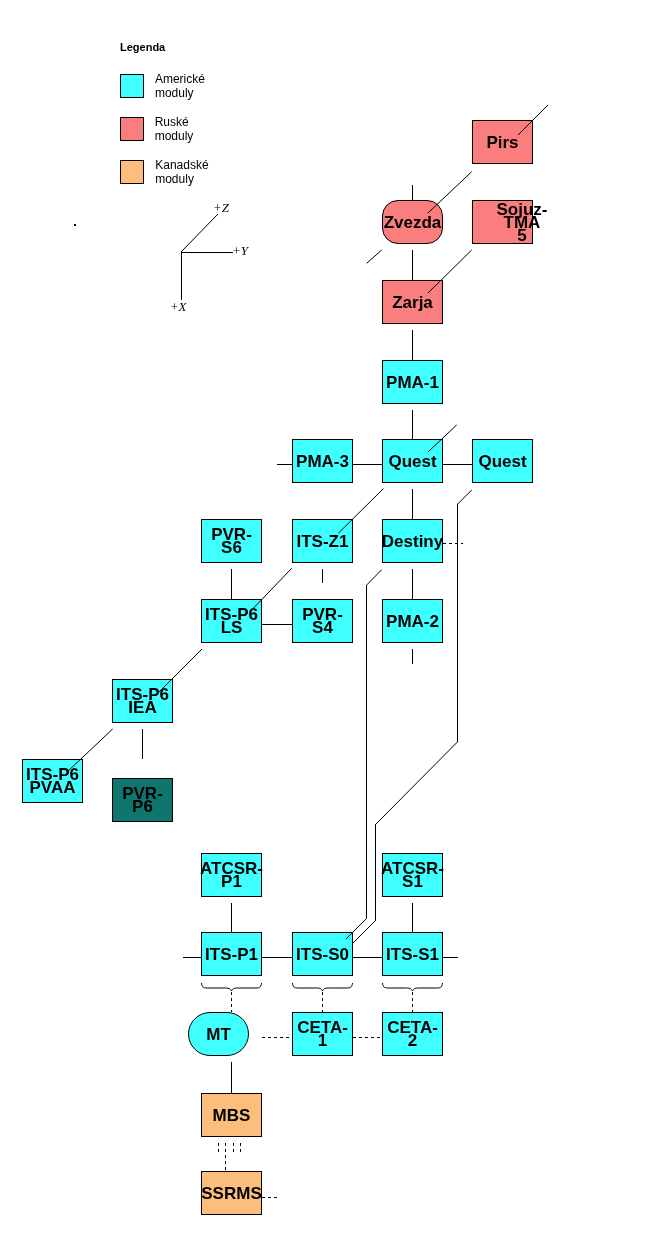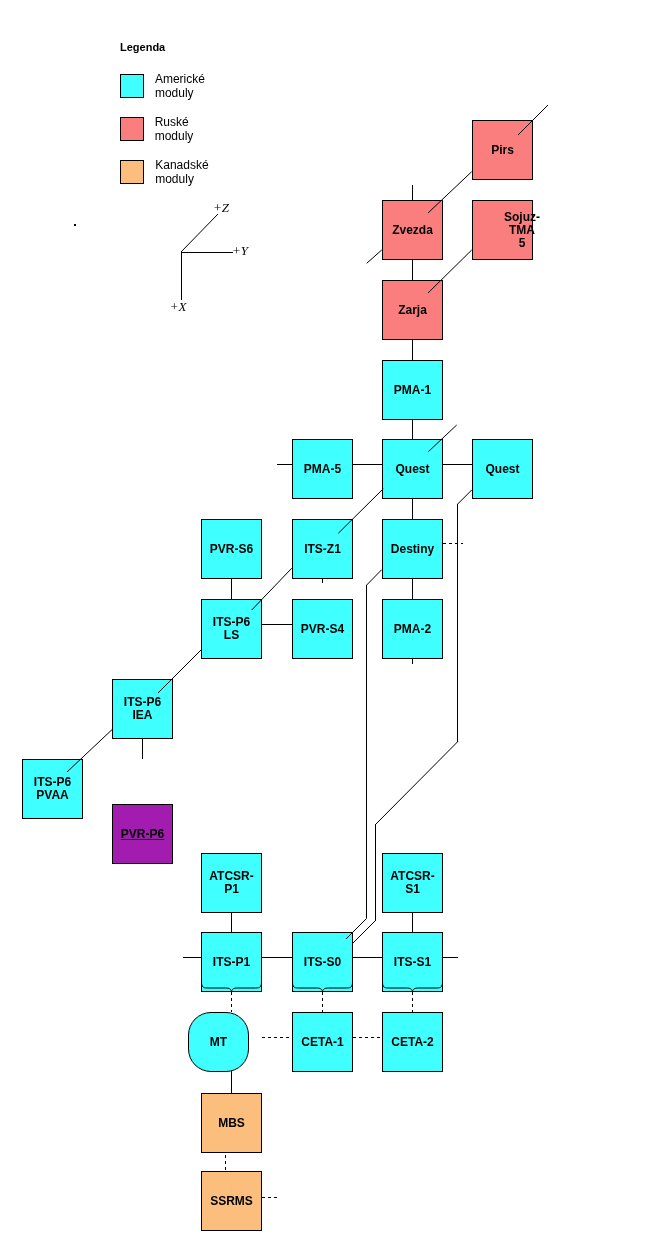--- a/index.html
+++ b/index.html
@@ -1,22 +1,22 @@
 <!DOCTYPE html>
 <html><head>
 <meta charset="utf-8">
 <style>
   html,body{margin:0;padding:0;background:#fff;}
   #canvas{position:relative;width:655px;height:1250px;background:#fff;overflow:hidden;
           font-family:"Liberation Sans",sans-serif;}
   svg.layer{position:absolute;left:0;top:0;}
   #boxes{position:absolute;left:0;top:0;width:655px;height:1250px;}
-  .box{position:absolute;width:61px;height:60px;border:1px solid #000;box-sizing:border-box;
+  .box{position:absolute;width:61px;height:44px;border:1px solid #000;box-sizing:border-box;
        display:flex;align-items:center;justify-content:center;text-align:center;
-       font-weight:bold;font-size:12px;line-height:13px;white-space:pre-line;color:#000;}
+       font-weight:bold;font-size:17px;line-height:13px;white-space:pre-line;color:#000;}
   #legend{position:absolute;left:0;top:0;}
   .legend-title{position:absolute;left:120px;top:41px;font-weight:bold;font-size:11px;color:#000;}
   .legend-row{position:absolute;left:120px;display:flex;align-items:center;}
   .legend-row.r0{top:72px;} .legend-row.r1{top:115px;} .legend-row.r2{top:158px;}
   .swatch{display:inline-block;width:35px;height:24px;border:1px solid #000;box-sizing:border-box;}
   .legend-label{margin-left:11px;font-size:12px;color:#000;}
   .axis-label{position:absolute;transform:translate(-50%,-50%);
               font:italic 13px "Liberation Serif",serif;color:#000;}
   #axis-label-z{left:221px;top:208px;} #axis-label-y{left:240px;top:251px;}
   #axis-label-x{left:178px;top:307px;}
@@ -64,40 +64,40 @@
       <line x1="240.7" y1="1143" x2="240.7" y2="1152.5" stroke="#000000" stroke-width="1" stroke-dasharray="3 3" shape-rendering="crispEdges"></line>
       <line x1="225.7" y1="1143" x2="225.7" y2="1171" stroke="#000000" stroke-width="1" stroke-dasharray="3 3" shape-rendering="crispEdges"></line>
       <line x1="262" y1="1197" x2="278" y2="1197" stroke="#000000" stroke-width="1" stroke-dasharray="3 3" shape-rendering="crispEdges"></line>
       <line x1="181" y1="252" x2="218" y2="214" stroke="#000000" stroke-width="1"></line>
       <line x1="181" y1="252" x2="233" y2="252" stroke="#000000" stroke-width="1" shape-rendering="crispEdges"></line>
       <line x1="181" y1="252" x2="181" y2="300" stroke="#000000" stroke-width="1" shape-rendering="crispEdges"></line>
     </svg>
 
   <div id="boxes">
       <div class="box" style="left: 472px; top: 120px; background: rgb(250, 126, 126);">Pirs</div>
-      <div class="box" style="left: 382px; top: 200px; background: rgb(250, 126, 126);">Zvezda</div>
+      <div class="box" style="left: 382px; top: 200px; background: rgb(250, 126, 126); border-radius: 16px;">Zvezda</div>
       <div class="box" style="left: 472px; top: 200px; background: rgb(250, 126, 126); padding-left: 39px;">Sojuz-TMA
 5</div>
       <div class="box" style="left: 382px; top: 280px; background: rgb(250, 126, 126);">Zarja</div>
       <div class="box" style="left: 382px; top: 360px; background: rgb(64, 255, 255);">PMA-1</div>
-      <div class="box" style="left: 292px; top: 439px; background: rgb(64, 255, 255);">PMA-5</div>
+      <div class="box" style="left: 292px; top: 439px; background: rgb(64, 255, 255);">PMA-3</div>
       <div class="box" style="left: 382px; top: 439px; background: rgb(64, 255, 255);">Quest</div>
       <div class="box" style="left: 472px; top: 439px; background: rgb(64, 255, 255);">Quest</div>
       <div class="box" style="left: 201px; top: 519px; background: rgb(64, 255, 255);">PVR-S6</div>
       <div class="box" style="left: 292px; top: 519px; background: rgb(64, 255, 255);">ITS-Z1</div>
       <div class="box" style="left: 382px; top: 519px; background: rgb(64, 255, 255);">Destiny</div>
       <div class="box" style="left: 201px; top: 599px; background: rgb(64, 255, 255);">ITS-P6
 LS</div>
       <div class="box" style="left: 292px; top: 599px; background: rgb(64, 255, 255);">PVR-S4</div>
       <div class="box" style="left: 382px; top: 599px; background: rgb(64, 255, 255);">PMA-2</div>
       <div class="box" style="left: 112px; top: 679px; background: rgb(64, 255, 255);">ITS-P6
 IEA</div>
       <div class="box" style="left: 22px; top: 759px; background: rgb(64, 255, 255);">ITS-P6
 PVAA</div>
-      <div class="box" style="left: 112px; top: 804px; background: #a21caf; text-decoration: underline;">PVR-P6</div>
+      <div class="box" style="left: 112px; top: 778px; background: #0f766e;">PVR-P6</div>
       <div class="box" style="left: 201px; top: 853px; background: rgb(64, 255, 255);">ATCSR-P1</div>
       <div class="box" style="left: 382px; top: 853px; background: rgb(64, 255, 255);">ATCSR-S1</div>
       <div class="box" style="left: 201px; top: 932px; background: rgb(64, 255, 255);">ITS-P1</div>
       <div class="box" style="left: 292px; top: 932px; background: rgb(64, 255, 255);">ITS-S0</div>
       <div class="box" style="left: 382px; top: 932px; background: rgb(64, 255, 255);">ITS-S1</div>
       <div class="box" style="left: 188px; top: 1012px; background: rgb(64, 255, 255); border-radius: 23px;">MT</div>
       <div class="box" style="left: 292px; top: 1012px; background: rgb(64, 255, 255);">CETA-1</div>
       <div class="box" style="left: 382px; top: 1012px; background: rgb(64, 255, 255);">CETA-2</div>
       <div class="box" style="left: 201px; top: 1093px; background: rgb(251, 190, 124);">MBS</div>
       <div class="box" style="left: 201px; top: 1171px; background: rgb(251, 190, 124);">SSRMS</div>

